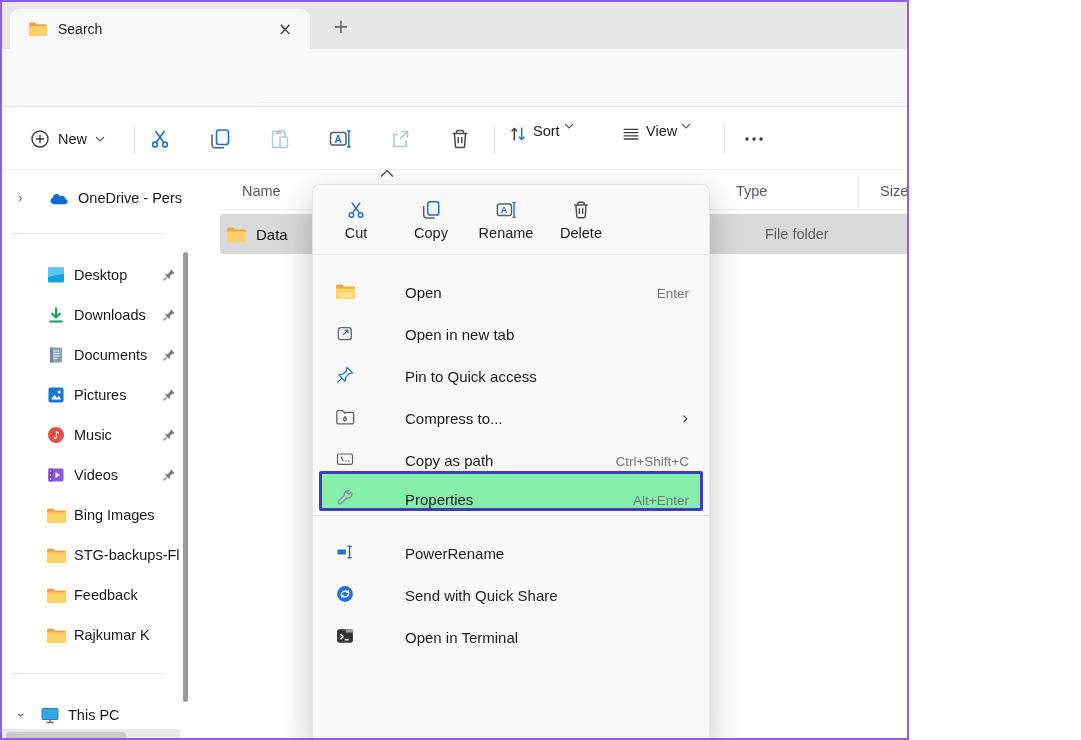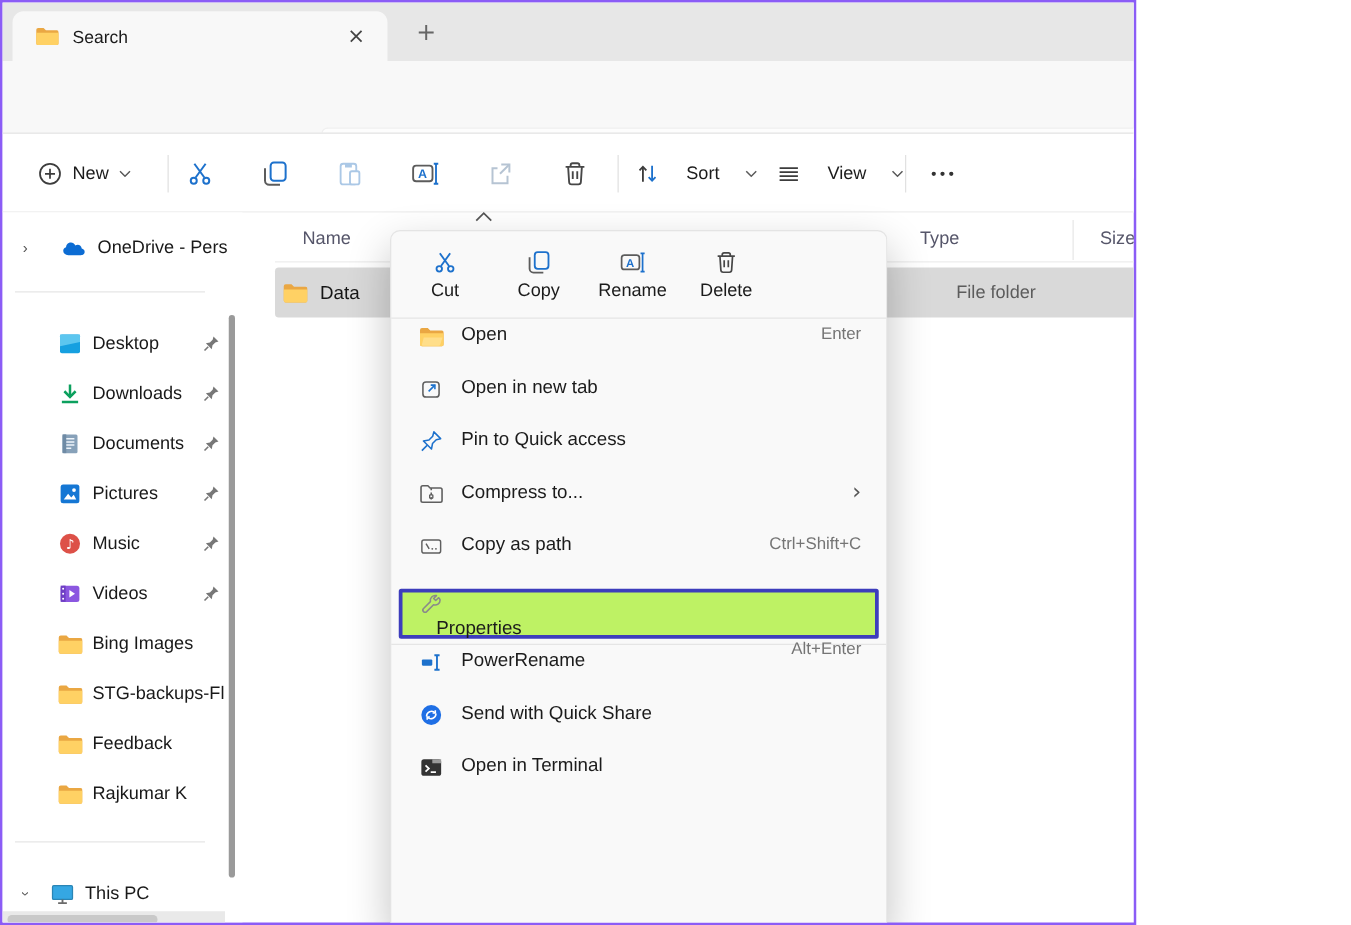--- a/index.html
+++ b/index.html
@@ -21,21 +21,21 @@
   .addressbar { position:absolute; left:255px; top:53px; width:812px; height:41px; background:#fdfdfd; border:1px solid #efefef; border-radius:5px; display:flex; align-items:center; padding-left:14px; }
   .crumb { font-size:14.5px; color:#191919; padding:0 6px; white-space:nowrap; }
   .crumb-sep { font-size:15px; color:#454545; padding:0 8px; font-family:"DejaVu Sans",sans-serif; }
 
   
   .cmdbar { position:absolute; left:0; top:104px; width:100%; height:64px; background:#ffffff; border-top:1px solid #e2e2e2; border-bottom:1px solid #eeeeee; }
   .cmd-new { position:absolute; left:20px; top:16px; height:32px; display:flex; align-items:center; gap:8px; padding:0 8px; }
   .cmd-new-label { font-size:14.5px; color:#1b1b1b; }
   .cmd-div { position:absolute; top:17px; width:1px; height:30px; background:#e1e1e1; }
   .cmd-ic { position:absolute; top:20px; width:24px; height:24px; }
-  .cmd-group { position:absolute; top:16px; height:32px; display:flex; align-items:center; gap:20px; }
+  .cmd-group { position:absolute; top:16px; height:32px; display:flex; align-items:flex-start; gap:4px; }
   .cmd-group-label { font-size:14.5px; color:#1b1b1b; }
 
   
   .sidebar { position:absolute; left:0; top:168px; width:192px; height:568px; background:#fff; overflow:hidden; }
   .side-row { position:absolute; left:0; width:180px; height:40px; display:flex; align-items:center; }
   .side-label { font-size:14.5px; color:#191919; margin-left:8px; white-space:nowrap; flex:1; }
   .side-chevron { width:14px; text-align:center; color:#555; font-size:12px; margin-left:12px; }
   .side-divider { position:absolute; left:10px; width:152px; height:1px; background:#e6e6e6; }
   .side-pin { margin-right:6px; }
   .v-thumb { position:absolute; left:181px; top:82px; width:5px; height:450px; background:#9a9a9a; border-radius:3px; }
@@ -50,26 +50,26 @@
   .file-name { font-size:15px; color:#161616; margin-left:10px; }
   .file-type { position:absolute; left:517px; font-size:14.5px; color:#5c5c5c;margin-left:28px; }
 
   
   .menu-chevron-up { position:absolute; left:377px; top:167px; z-index:11; }
   .cmenu { position:absolute; left:310px; top:182px; width:398px; height:558px; background:#f9f9f9; border:1px solid #e4e4e4; border-bottom:none; border-radius:8px 8px 0 0; box-shadow:0 14px 34px rgba(0,0,0,0.24); z-index:10; }
   .qa-row { display:flex; height:70px; align-items:center; padding-left:11px; border-bottom:1px solid #e5e5e5; }
   .qa-btn { width:64px; margin-right:11px; display:flex; flex-direction:column; align-items:center; gap:4px; }
   .qa-label { font-size:14.5px; color:#1b1b1b; }
   .menu-items { padding-top:4px; }
-  .mi { height:42px; display:flex; align-items:flex-start; padding:0 20px 0 22px; }
+  .mi { height:42px; display:flex; align-items:flex-end; padding:0 20px 0 22px;gap:36px; }
   .mi-icon { width:20px; height:20px; flex:0 0 20px; display:flex; align-items:center; justify-content:center; }
   .mi-label { font-size:15px; color:#1b1b1b; margin-left:14px; white-space:nowrap; }
   .mi-shortcut { margin-left:auto; font-size:13.5px; color:#757575; }
   .mi-sub { margin-left:auto; font-size:18px; color:#555; font-family:"DejaVu Sans",sans-serif; line-height:1; }
-  .mi.highlight { height:40px; margin:2px 6px; border:3px solid #3d3dbc; background:#bef264; border-radius:2px; padding:0 11px 0 13px;flex-direction:column; }
+  .mi.highlight { height:40px; margin:2px 6px; border:3px solid #3d3dbc; background:#86efac; border-radius:2px; padding:0 11px 0 13px; }
   .mi-sep { height:1px; background:#e5e5e5; margin:4px 0; }
 </style>
 </head>
 <body>
 
 <div class="window">
 
   <div class="tabbar">
     <div class="tab">
       <svg width="19" height="16" viewBox="0 0 20 17">

